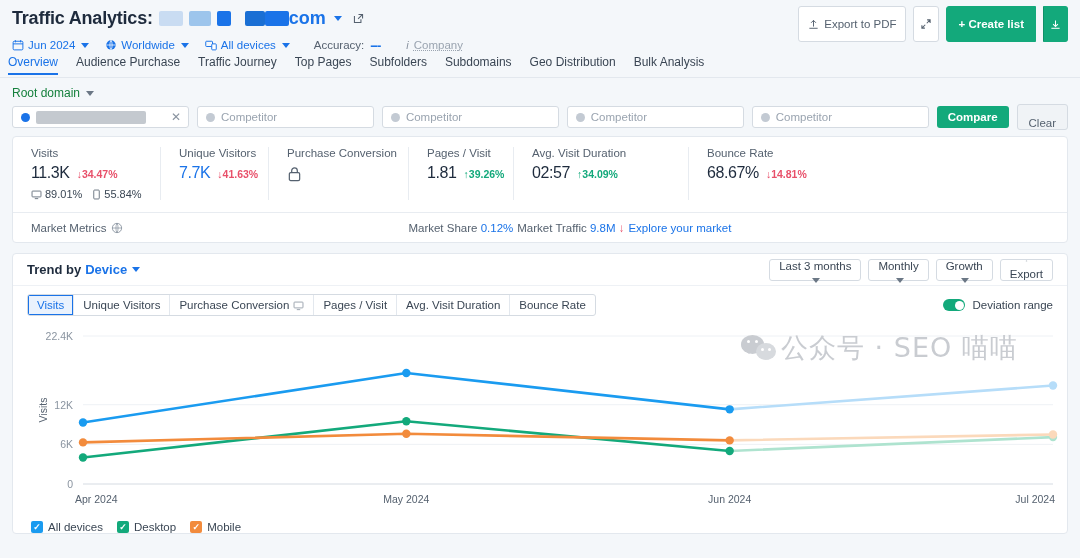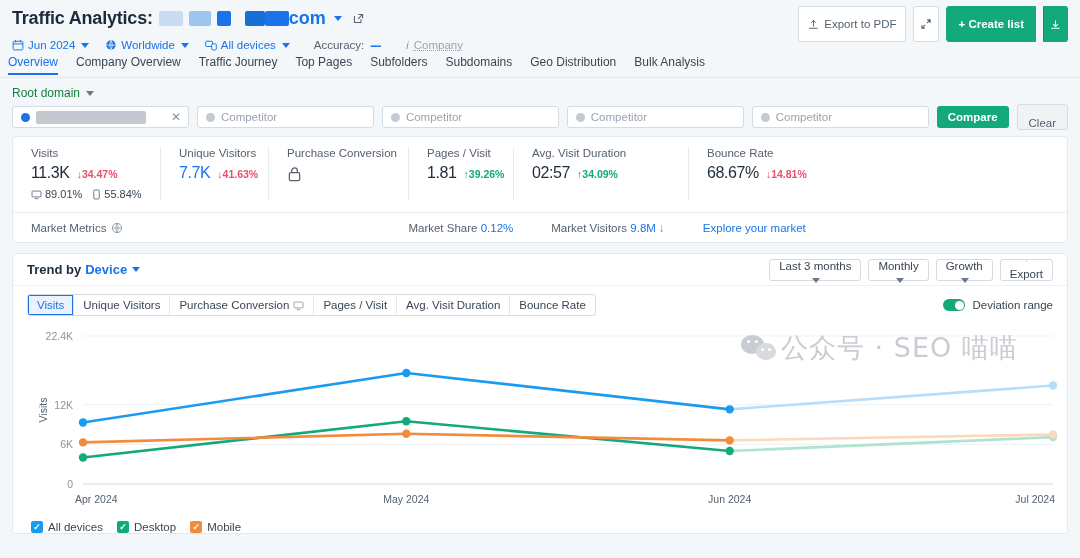--- a/index.html
+++ b/index.html
@@ -94,21 +94,21 @@
   .delta.down { color: #e8506a; }
   .delta.up { color: #13a97b; }
   .metric-sub { display: flex; align-items: center; gap: 10px; margin-top: 6px; font-size: 11px; color: #3a4654; }
   .metric-sub span { display: inline-flex; align-items: center; gap: 3px; }
 
   .market-bar {
     display: flex; align-items: center; height: 30px;
     border-top: 1px solid #e8ecf1; padding: 0 18px; font-size: 11.5px; color: #55616f;
   }
   .mm-left { display: flex; align-items: center; gap: 5px; text-align: right; }
-  .mm-right { display: flex; align-items: center; gap: 38px; margin-left: 285px; }
+  .mm-right { display: flex; align-items: center; gap: 4px; margin-left: 285px; }
   .mm-right .val { color: #1a73e8; }
   .mm-link { color: #1a73e8; cursor: pointer; }
 
   
   .trend-card { margin: 10px 12px 0 12px; background: #fff; border: 1px solid #e3e8ee; border-radius: 4px; }
   .trend-head { display: flex; align-items: center; height: 32px; padding: 0 14px; border-bottom: 1px solid #eef1f5; }
   .trend-title { font-size: 13px; font-weight: bold; color: #1e2b3d; }
   .trend-by { color: #1a73e8; margin-left: 4px; cursor: pointer; }
   .trend-head-right { margin-left: auto; display: flex; align-items: center; gap: 7px; }
   .sel { display: inline-flex; align-items: center; gap: 6px; height: 22px; padding: 0 9px; border: 1px solid #d5dbe2; border-radius: 3px; background: #fff; font-size: 11.5px; color: #3a4654; cursor: pointer; flex-direction: column; }
@@ -223,21 +223,21 @@
       <svg width="11" height="11" viewBox="0 0 16 16">
         <path d="M8 2v9M4.5 7.5L8 11l3.5-3.5" fill="none" stroke="#fff" stroke-width="1.5"></path>
         <path d="M2 13.5h12" stroke="#fff" stroke-width="1.5"></path>
       </svg>
     </button>
   </div>
 </div>
 
 <div class="tabs">
   <div class="tab active">Overview</div>
-  <div class="tab">Company Overview</div>
+  <div class="tab">Audience Purchase</div>
   <div class="tab">Traffic Journey</div>
   <div class="tab">Top Pages</div>
   <div class="tab">Subfolders</div>
   <div class="tab">Subdomains</div>
   <div class="tab">Geo Distribution</div>
   <div class="tab">Bulk Analysis</div>
 </div>
 
 <div class="rootdomain-row">
   <span class="rootdomain">
@@ -354,21 +354,21 @@
         <circle cx="8" cy="8" r="6.2" fill="none" stroke="#8a94a0" stroke-width="1.2"></circle>
         <path d="M8 1.8c1.9 2 1.9 10.4 0 12.4M8 1.8C6.1 3.8 6.1 12.2 8 14.2M2 8h12" fill="none" stroke="#8a94a0" stroke-width="1"></path>
       </svg>
     </span>
     <span class="mm-right">
       <span>
         <span>Market Share</span>
         <span class="val">0.12%</span>
       </span>
       <span>
-        <span>Market Visitors</span>
+        <span>Market Traffic</span>
         <span class="val">9.8M</span>
         <span style="color:#e8506a;">↓</span>
       </span>
       <span class="mm-link">Explore your market</span>
     </span>
   </div>
 </div>
 
 <div class="trend-card">
   <div class="trend-head">

